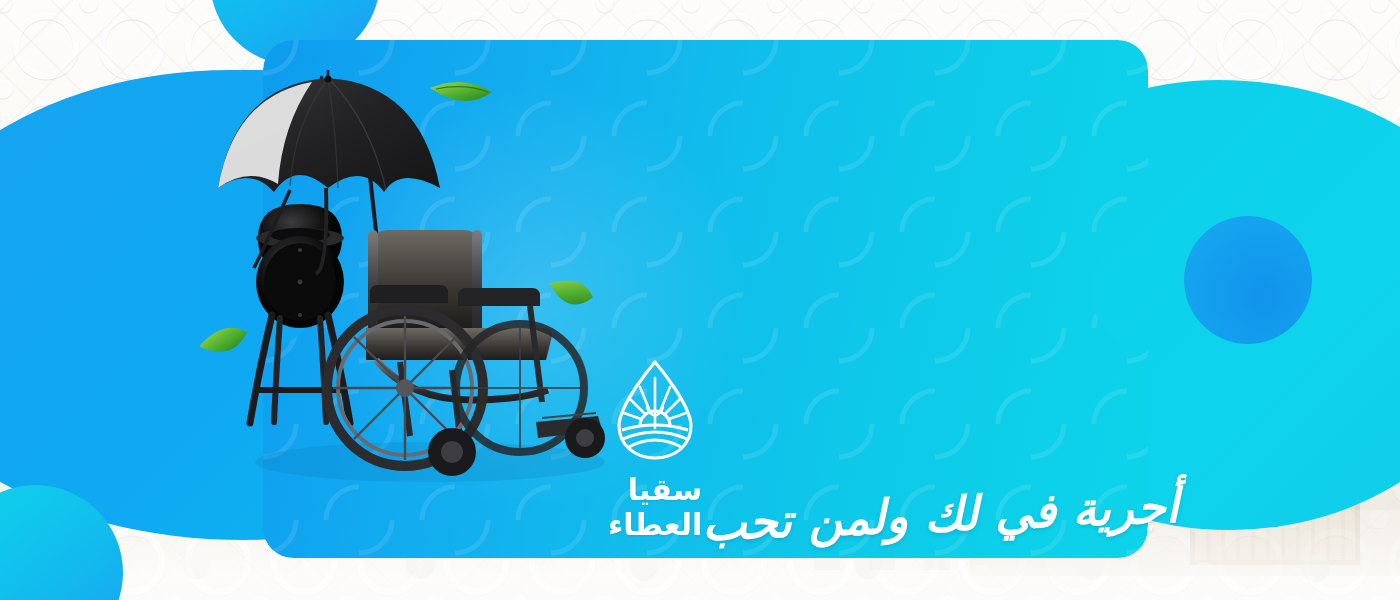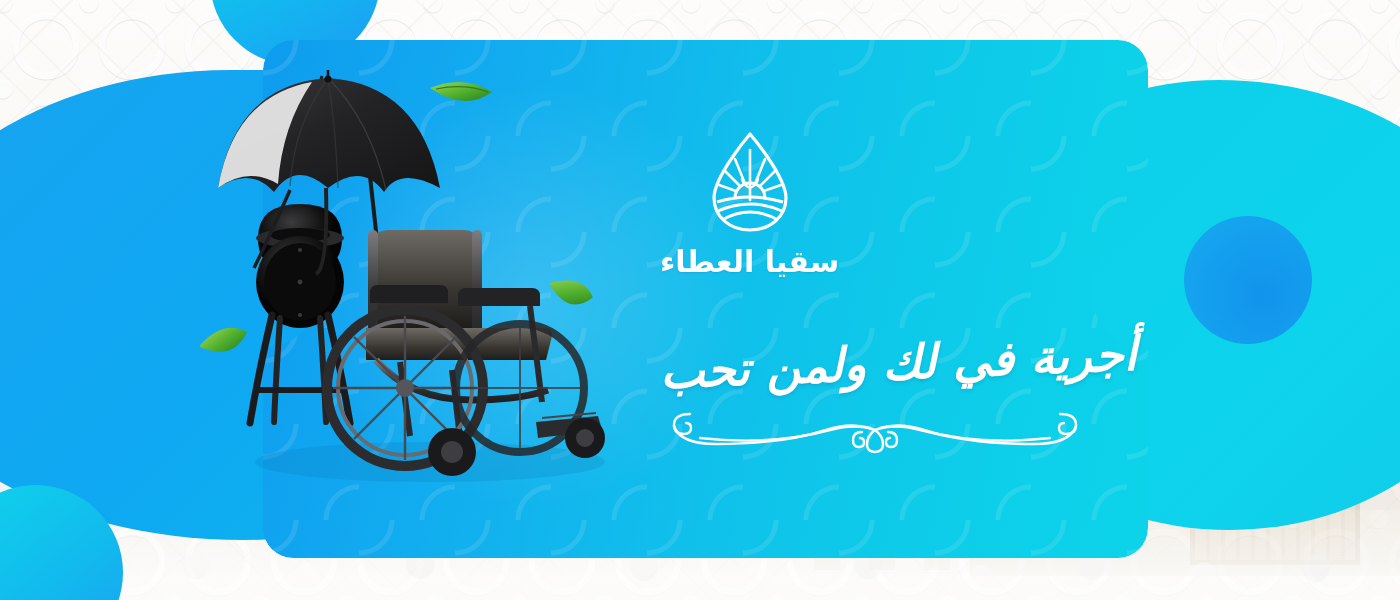--- a/index.html
+++ b/index.html
@@ -143,22 +143,22 @@
     background-size:96px 96px;
   }
   .plaque-glow {
     position:absolute; left:40px; top:40px; width:460px; height:430px;
     border-radius:50%;
     background:radial-gradient(circle, rgba(255,255,255,.16) 0%, rgba(255,255,255,0) 68%);
   }
 
   
   .content {
-    position:absolute; left:660px; top:42px; width:505px; height:500px;
-    display:flex; flex-direction:column; align-items:flex-start;
+    position:absolute; left:608px; top:42px; width:505px; height:500px;
+    display:flex; align-items:flex-end;
   }
   .logo-wrap { margin-top:88px; display:flex; flex-direction:column; align-items:center; }
   .logo-mark { width:86px; height:104px; }
   .logo-text {
     margin-top:10px; color:#ffffff;
     font-family:"DejaVu Sans", sans-serif;
     font-size:30px; font-weight:700; letter-spacing:.5px;
     direction:rtl; text-shadow:0 1px 2px rgba(0,60,90,.12);
   }
   .tagline {

